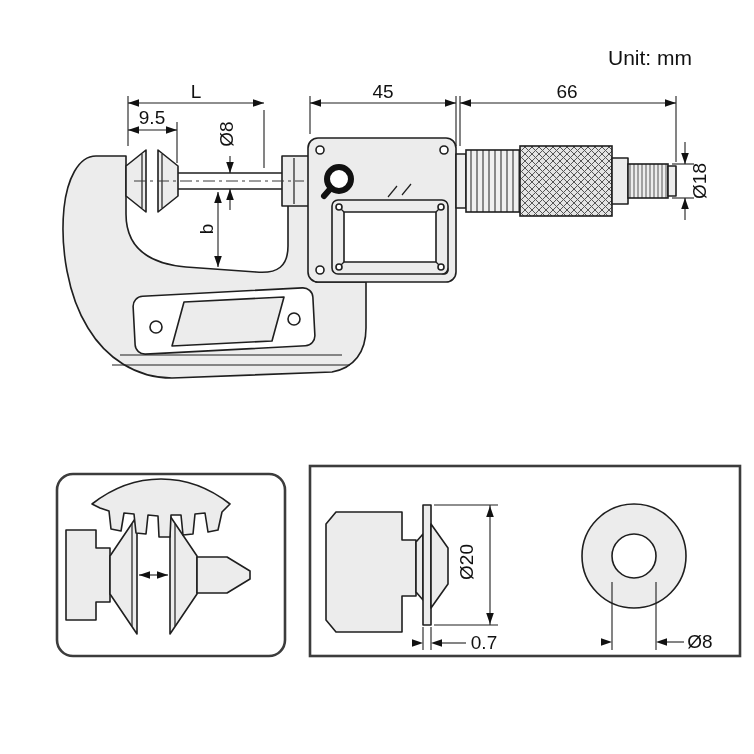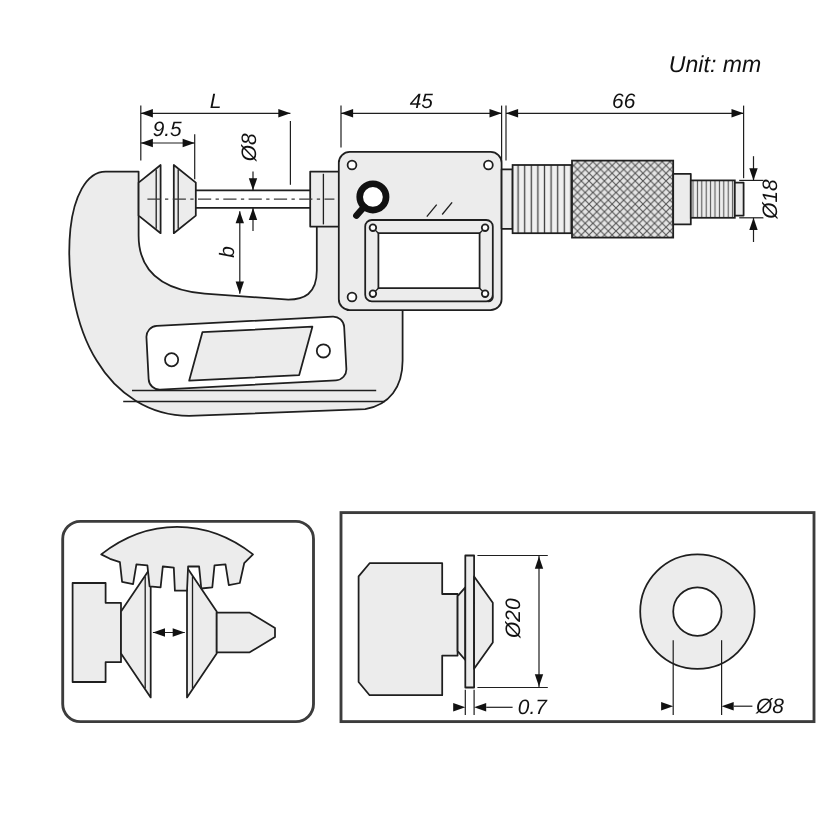--- a/index.html
+++ b/index.html
@@ -1,16 +1,16 @@
 <!DOCTYPE html>
 <html><head>
 <meta charset="utf-8">
 <style>
   html,body{margin:0;padding:0;background:#ffffff;}
-  #canvas-wrap{position:relative;width:754px;height:754px;background:#ffffff;overflow:hidden;font-style:italic;}
+  #canvas-wrap{position:relative;width:754px;height:754px;background:#ffffff;overflow:hidden;}
   svg{display:block;}
   .part{fill:#ececec;stroke:#1f1f1f;stroke-width:1.6;stroke-linejoin:round;}
   .part-white{fill:#ffffff;stroke:#1f1f1f;stroke-width:1.6;stroke-linejoin:round;}
   .edge{stroke:#1f1f1f;stroke-width:1.2;fill:none;}
   .dim{stroke:#1f1f1f;stroke-width:1.1;fill:none;}
   .center{stroke:#3a3a3a;stroke-width:1;fill:none;stroke-dasharray:12 4 3 4;}
   .arrow{fill:#111111;}
   .dimtext{font-family:"Liberation Sans",sans-serif;font-size:19px;fill:#111111;}
   .unittext{font-family:"Liberation Sans",sans-serif;font-size:21px;fill:#111111;}
   .boxborder{fill:#ffffff;stroke:#3c3c3c;stroke-width:2.6;}

